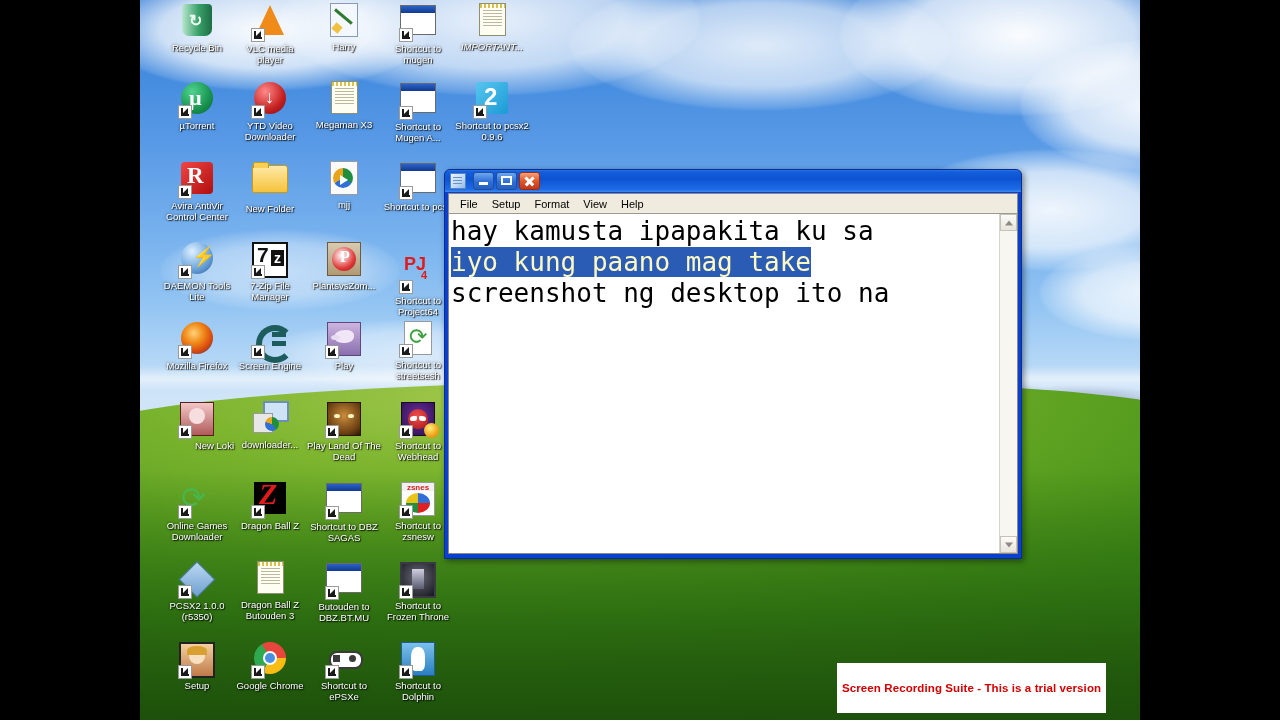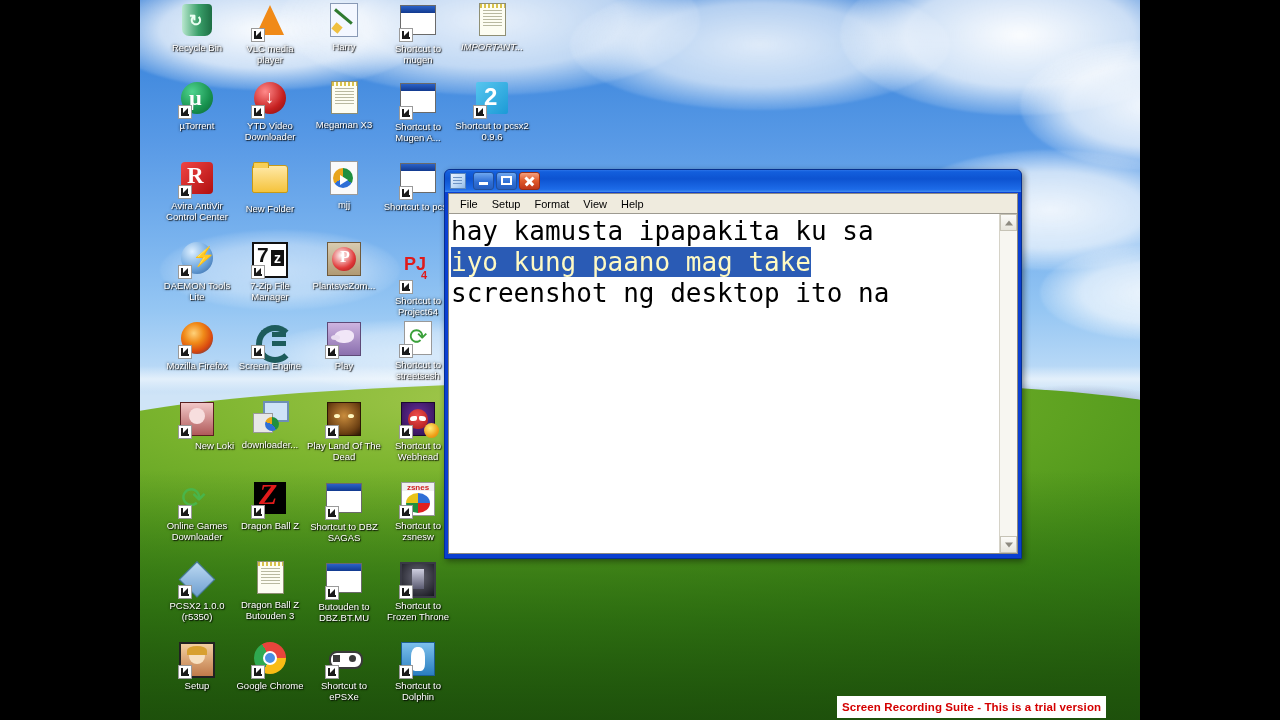--- a/index.html
+++ b/index.html
@@ -278,27 +278,27 @@
     border-right: 4px solid transparent;
     transform: translate(-50%,-50%);
   }
   .sbtn.up .arr { border-bottom: 5px solid #8d8a80; }
   .sbtn.down .arr { border-top: 5px solid #8d8a80; }
   #sb-track { flex: 1; background: #f7f6f1; }
 
   
   #watermark {
     position: absolute;
-    left: 837px; top: 696px;
+    left: 837px; top: 663px;
     background: #ffffff;
     color: #d40000;
     font-family: "Liberation Sans", sans-serif;
     font-size: 11.5px;
     font-weight: bold;
-    padding: 5px 5px;
+    padding: 19px 5px;
     white-space: nowrap;
     letter-spacing: 0.1px;
   }
   .bar-left  { position:absolute; left:0;   top:0; width:140px; height:720px; background:#000; }
   .bar-right { position:absolute; left:1140px; top:0; width:140px; height:720px; background:#000; }
 </style>
 </head>
 <body>
 
 <div id="screen">

